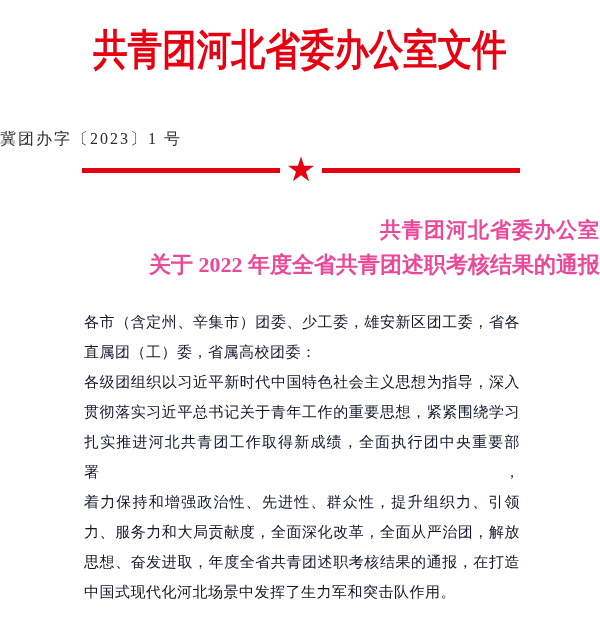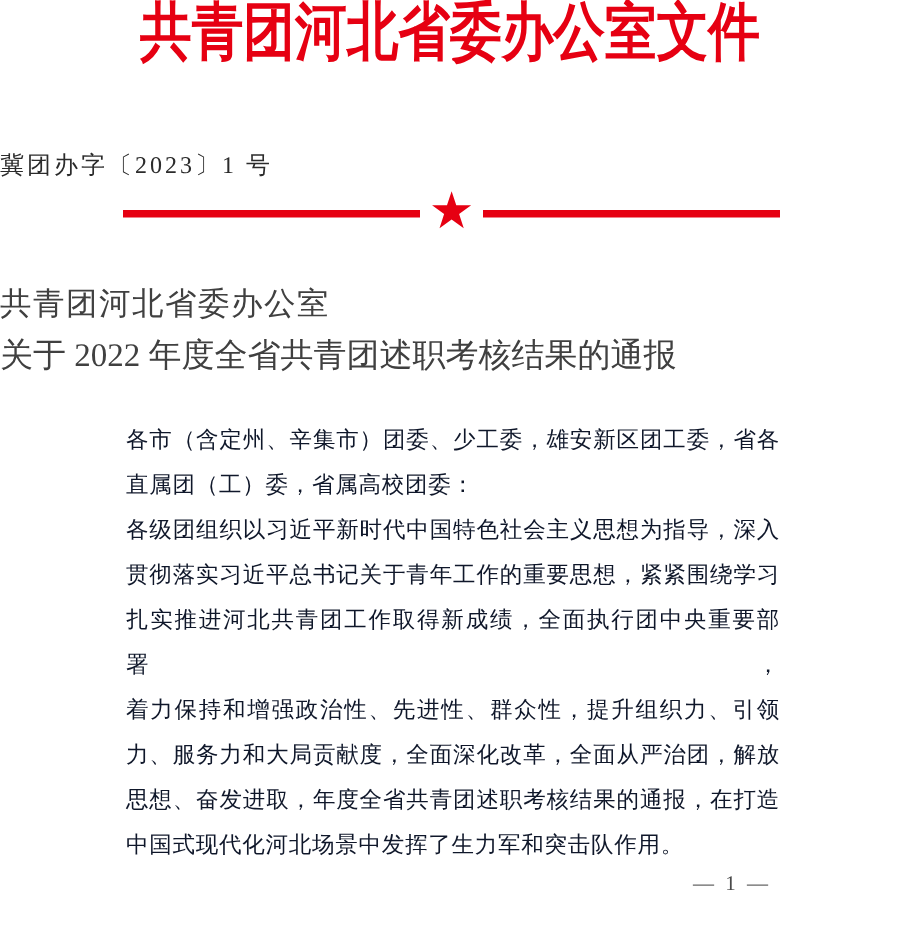--- a/index.html
+++ b/index.html
@@ -5,20 +5,21 @@
   * { margin: 0; padding: 0; box-sizing: border-box; }
   html, body { background: #ffffff; }
   body { font-family: "Liberation Serif", serif; }
 
   .page {
     position: relative;
     width: 600px;
     height: 600px;
     background: #ffffff;
     overflow: hidden;
+    padding-top: 28px;
     color: #1f1f1f;
   }
 
   .red-header {
     text-align: center;
     color: #e60012;
     font-size: 42px;
     line-height: 44px;
     font-weight: bold;
     transform: scaleX(0.82);
@@ -47,23 +48,23 @@
   }
   .divider .star {
     color: #e60012;
     font-size: 34px;
     line-height: 34px;
     margin: 0 6px;
   }
 
   .doc-title {
     margin-top: 26px;
-    text-align: left;
-    font-weight: normal;
-    color: #404040;
+    text-align: right;
+    font-weight: bold;
+    color: #ec4899;
   }
   .doc-title .t1 {
     font-size: 21px;
     line-height: 34px;
     letter-spacing: 1px;
   }
   .doc-title .t2 {
     font-size: 22px;
     line-height: 36px;
   }

